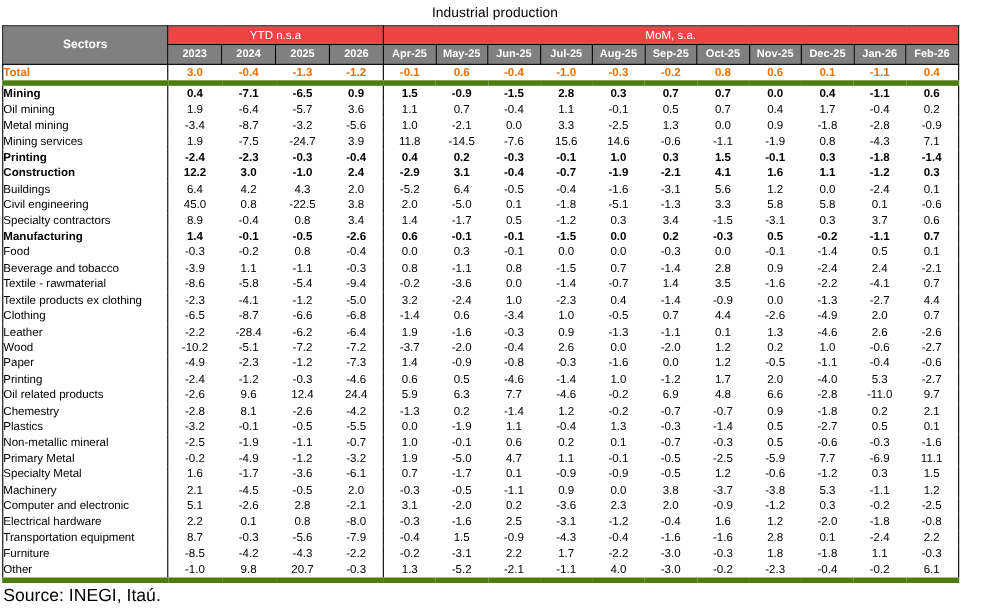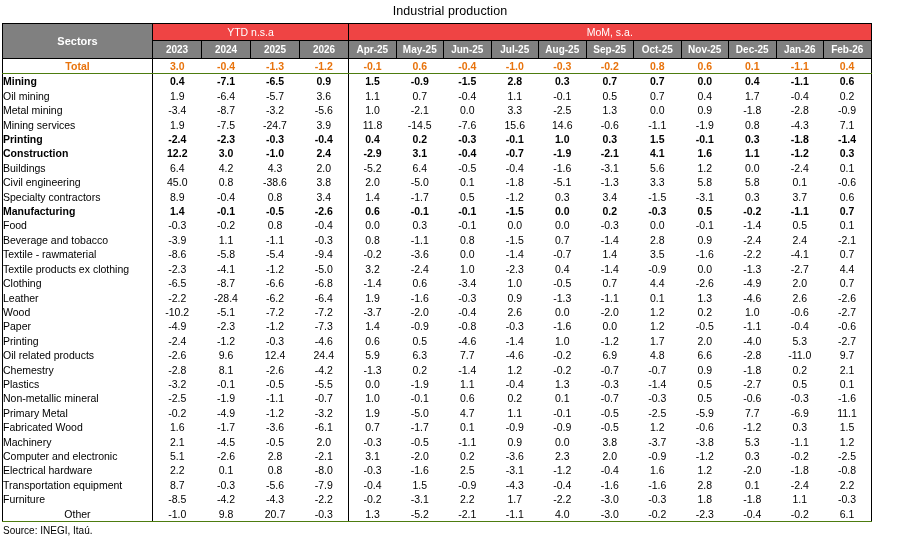--- a/index.html
+++ b/index.html
@@ -84,23 +84,23 @@
   .rowline td {
     height: 14.4px;
     line-height: 14.4px;
     font-size: 10.5px;
   }
   .bold td { font-weight: bold; }
   .indent1 { padding-left: 12px; }
   .indent2 { padding-left: 8px; }
   .sep-right { border-right: 1px solid #000000; }
   .total-row td { color: #E8730C; font-weight: bold; }
-  .bot-border td { border-bottom: 1px solid #4d7c0f; text-align: center; }
+  .bot-border td { border-bottom: 5px solid #4d7c0f; }
   .source {
-    font-size: 10px;
+    font-size: 16px;
     padding: 3px 0 0 3px;
     color: #000000;
   }
   col.c-label { width: 150px; }
   col.c-y { width: 49px; }
   col.c-m { width: 47.5px; }
 </style>
 </head>
 <body>
 
@@ -293,21 +293,21 @@
           <td class="cell-num">5.6</td>
           <td class="cell-num">1.2</td>
           <td class="cell-num">0.0</td>
           <td class="cell-num">-2.4</td>
           <td class="cell-num sep-right">0.1</td>
         </tr>
         <tr class="rowline">
           <td class="cell-label indent1">Civil engineering</td>
           <td class="cell-num">45.0</td>
           <td class="cell-num">0.8</td>
-          <td class="cell-num">-38.6</td>
+          <td class="cell-num">-22.5</td>
           <td class="cell-num sep-right">3.8</td>
           <td class="cell-num">2.0</td>
           <td class="cell-num">-5.0</td>
           <td class="cell-num">0.1</td>
           <td class="cell-num">-1.8</td>
           <td class="cell-num">-5.1</td>
           <td class="cell-num">-1.3</td>
           <td class="cell-num">3.3</td>
           <td class="cell-num">5.8</td>
           <td class="cell-num">5.8</td>
@@ -596,21 +596,21 @@
           <td class="cell-num">1.1</td>
           <td class="cell-num">-0.1</td>
           <td class="cell-num">-0.5</td>
           <td class="cell-num">-2.5</td>
           <td class="cell-num">-5.9</td>
           <td class="cell-num">7.7</td>
           <td class="cell-num">-6.9</td>
           <td class="cell-num sep-right">11.1</td>
         </tr>
         <tr class="rowline">
-          <td class="cell-label indent1">Fabricated Wood</td>
+          <td class="cell-label indent1">Specialty Metal</td>
           <td class="cell-num">1.6</td>
           <td class="cell-num">-1.7</td>
           <td class="cell-num">-3.6</td>
           <td class="cell-num sep-right">-6.1</td>
           <td class="cell-num">0.7</td>
           <td class="cell-num">-1.7</td>
           <td class="cell-num">0.1</td>
           <td class="cell-num">-0.9</td>
           <td class="cell-num">-0.9</td>
           <td class="cell-num">-0.5</td>

